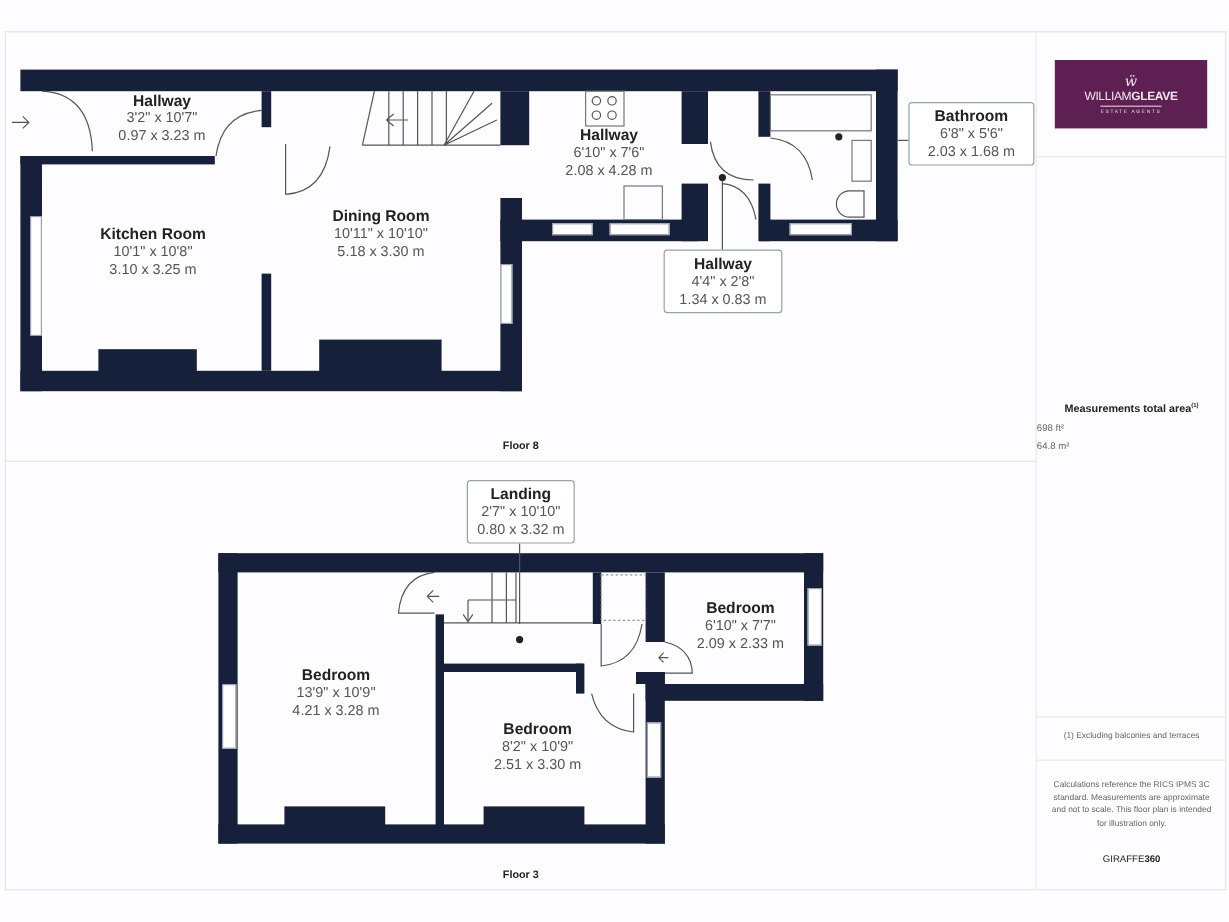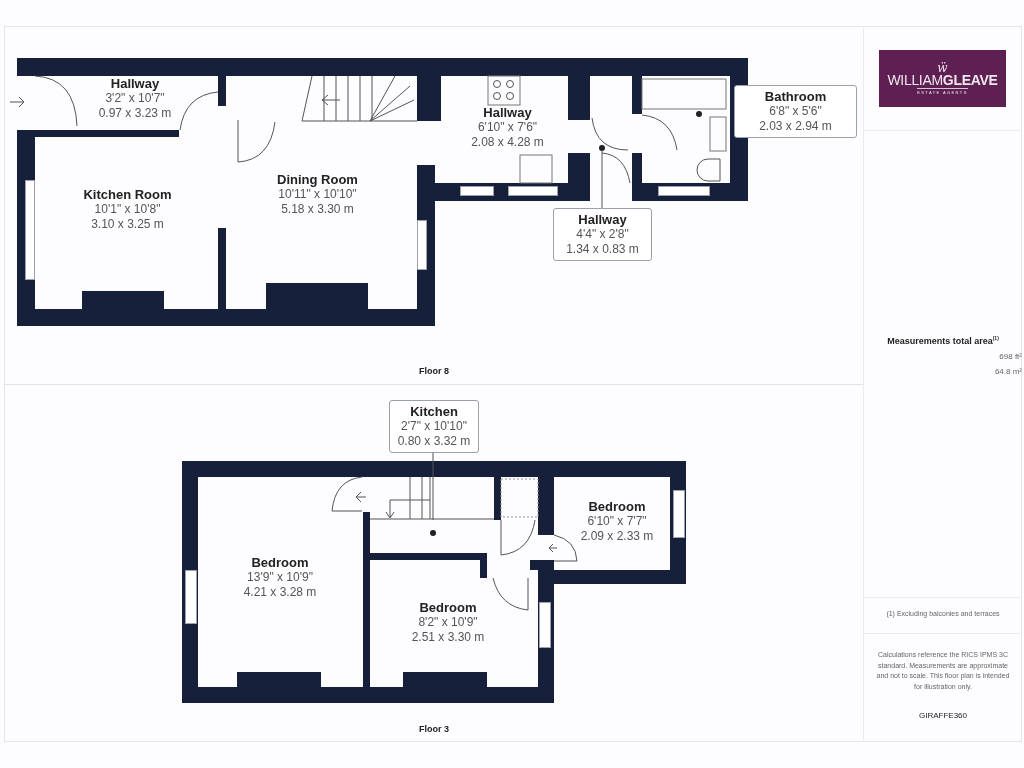--- a/index.html
+++ b/index.html
@@ -5,31 +5,31 @@
   * { box-sizing: border-box; margin: 0; padding: 0; }
   html, body { width: 1024px; height: 768px; background: #fdfcfe; overflow: hidden; }
   body { position: relative; font-family: "Liberation Sans", "DejaVu Sans", sans-serif; color: #222; }
   .frame { position: absolute; left: 4px; top: 26px; width: 1018px; height: 716px; border: 1px solid #e6e3ea; background: #fdfcfe; }
   .sidebar { position: absolute; left: 863px; top: 26px; width: 159px; height: 716px; border-left: 1px solid #ece9f0; }
   .floor-divider { position: absolute; left: 4px; top: 384px; width: 859px; height: 1px; background: #e4e1e8; }
   .sec-div { position: absolute; left: 864px; width: 158px; height: 1px; background: #ece9f0; }
 
   .logo { position: absolute; left: 879px; top: 50px; width: 127px; height: 57px; background: #5e1f52; display: flex; flex-direction: column; align-items: center; justify-content: center; color: #f2e6ef; }
   .logo .mark { font-family: "DejaVu Serif", serif; font-style: italic; font-size: 12px; line-height: 12px; }
-  .logo .name { font-size: 14px; letter-spacing: -0.3px; line-height: 13px; }
+  .logo .name { font-size: 10px; letter-spacing: -0.3px; line-height: 13px; }
   .logo .name b { font-weight: bold; }
   .logo .tag { font-size: 4px; letter-spacing: 1.4px; border-top: 1px solid #d8c4d3; margin-top: 1px; padding-top: 1px; }
 
   .area-title { position: absolute; left: 864px; top: 335px; width: 158px; text-align: center; font-size: 9px; font-weight: bold; color: #222; }
   .area-title sup { font-size: 5px; }
-  .area-val { position: absolute; left: 864px; width: 158px; text-align: right; font-size: 8px; color: #666; }
+  .area-val { position: absolute; left: 864px; width: 158px; text-align: left; font-size: 8px; color: #666; }
   .footnote { position: absolute; left: 864px; top: 610px; width: 158px; text-align: center; font-size: 7px; color: #666; }
   .disclaimer { position: absolute; left: 872px; top: 650px; width: 142px; text-align: center; font-size: 7px; line-height: 10.5px; color: #666; }
   .brand { position: absolute; left: 864px; top: 711px; width: 158px; text-align: center; font-size: 8px; color: #222; }
-  .brand b { font-weight: normal; }
+  .brand b { font-weight: bold; }
 
   .floor-label { position: absolute; width: 120px; text-align: center; font-size: 9px; font-weight: bold; color: #222; }
 
   .plan { position: absolute; left: 0; top: 0; width: 864px; height: 768px; }
   .w { position: absolute; background: #17203a; }
   .win { position: absolute; background: #fff; border: 1px solid #9aa0ad; }
   .room { position: absolute; text-align: center; color: #555; font-size: 12px; line-height: 15px; }
   .room .rn { font-weight: bold; color: #222; font-size: 13px; }
   .callout { position: absolute; background: #fff; border: 1px solid #9aa0ad; border-radius: 3px; text-align: center; color: #555; font-size: 12px; line-height: 15px; padding: 3px 4px; }
   .callout .rn { font-weight: bold; color: #222; font-size: 13px; }
@@ -182,33 +182,33 @@
 <div class="room" style="left:255px; top:172px; width:125px">
   <div class="rn">Dining Room</div>
   <div>10'11" x 10'10"</div>
   <div>5.18 x 3.30 m</div>
 </div>
 <div class="room" style="left:455px; top:105px; width:105px">
   <div class="rn">Hallway</div>
   <div>6'10" x 7'6"</div>
   <div>2.08 x 4.28 m</div>
 </div>
-<div class="callout" style="left:734px; top:85px; width:123px">
+<div class="callout" style="left:757px; top:85px; width:105px">
   <div class="rn">Bathroom</div>
   <div>6'8" x 5'6"</div>
-  <div>2.03 x 2.94 m</div>
+  <div>2.03 x 1.68 m</div>
 </div>
 <div class="callout" style="left:553px; top:208px; width:99px">
   <div class="rn">Hallway</div>
   <div>4'4" x 2'8"</div>
   <div>1.34 x 0.83 m</div>
 </div>
 
 <div class="callout" style="left:389px; top:400px; width:90px">
-  <div class="rn">Kitchen</div>
+  <div class="rn">Landing</div>
   <div>2'7" x 10'10"</div>
   <div>0.80 x 3.32 m</div>
 </div>
 <div class="room" style="left:225px; top:555px; width:110px">
   <div class="rn">Bedroom</div>
   <div>13'9" x 10'9"</div>
   <div>4.21 x 3.28 m</div>
 </div>
 <div class="room" style="left:393px; top:600px; width:110px">
   <div class="rn">Bedroom</div>

